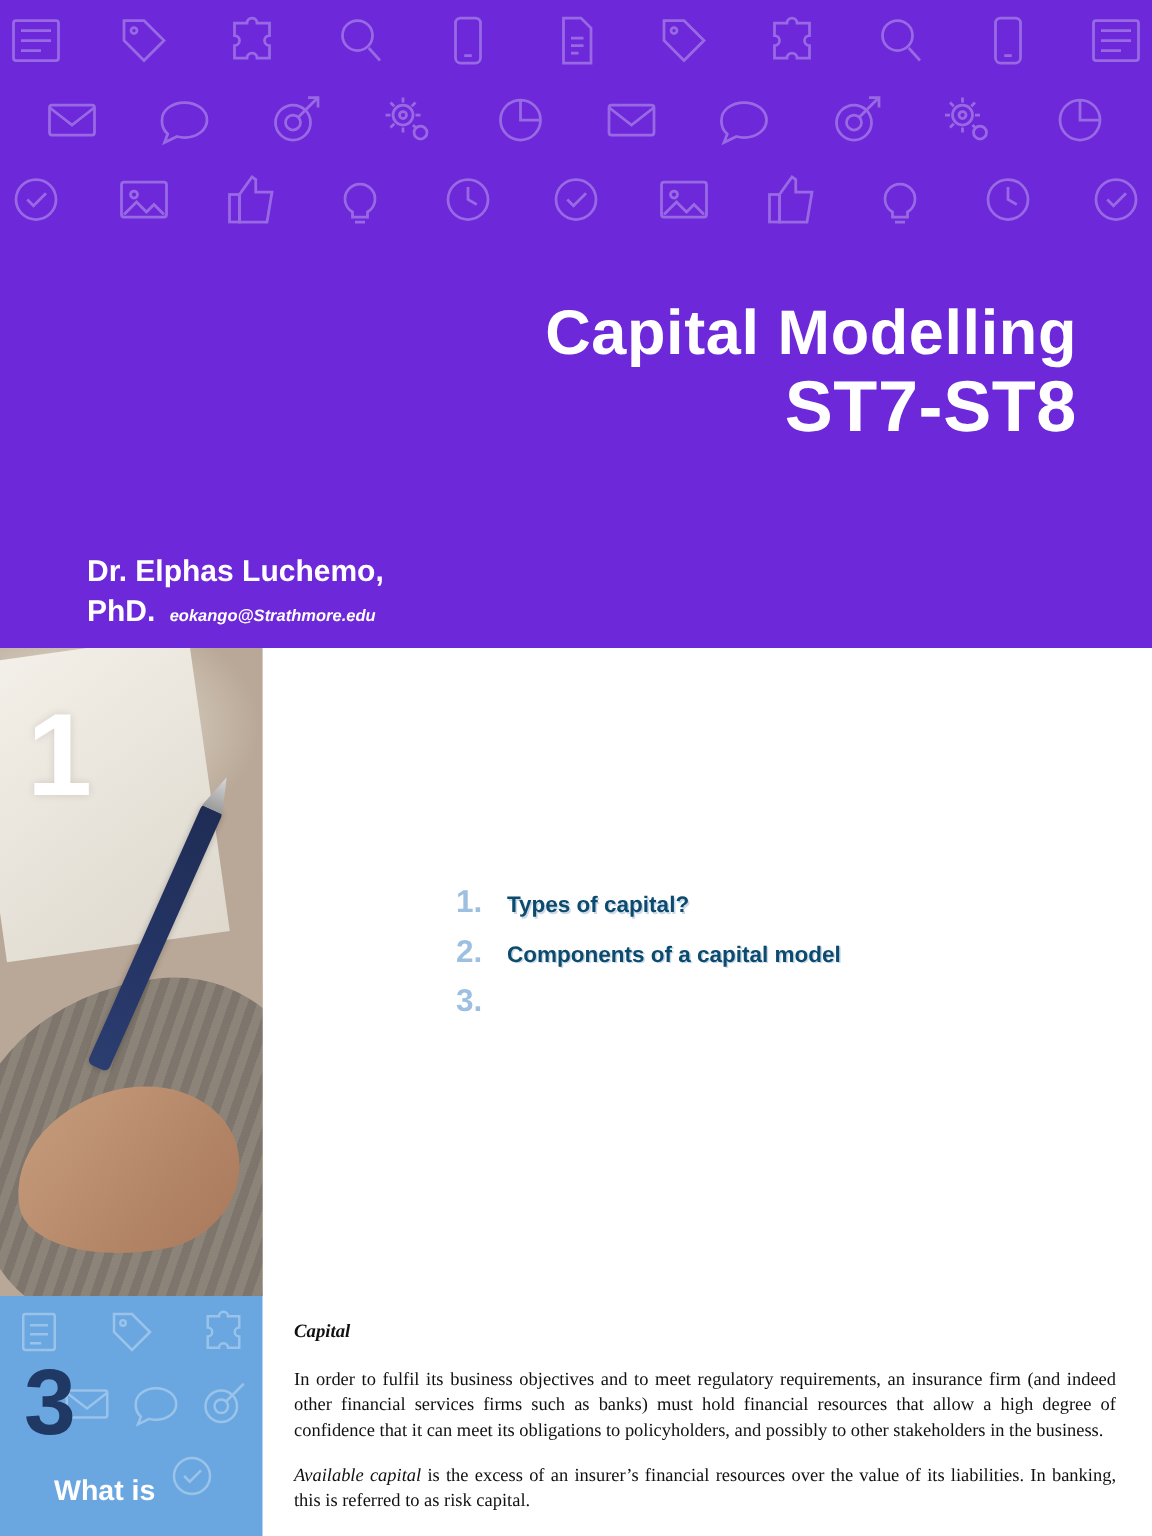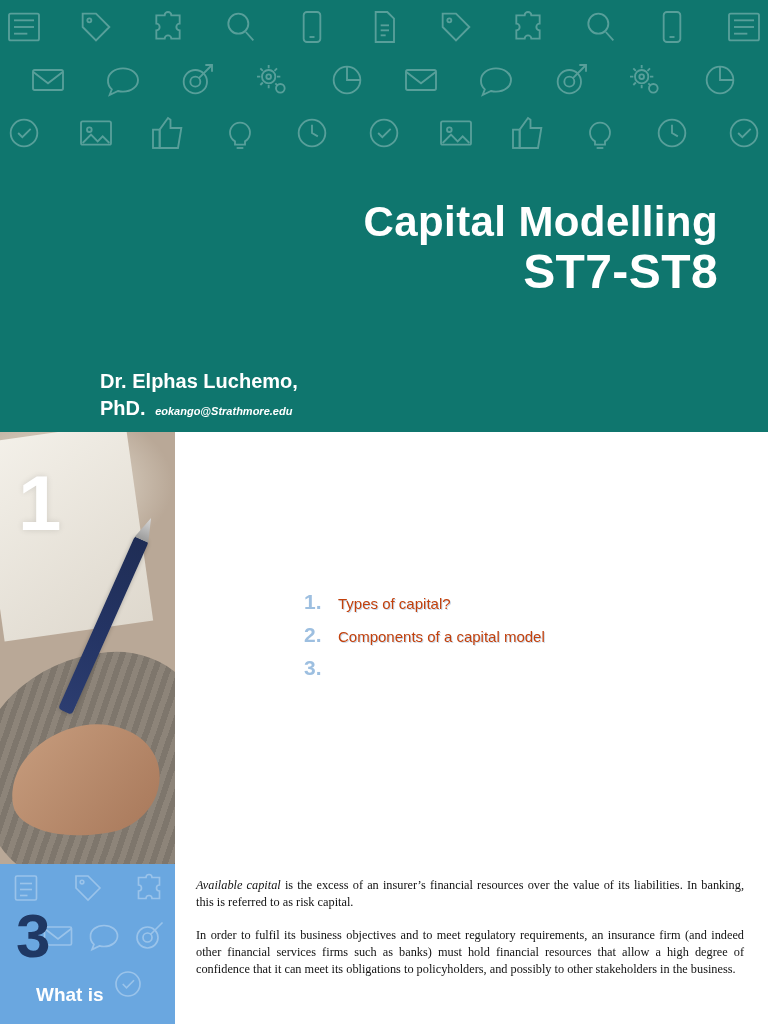--- a/index.html
+++ b/index.html
@@ -15,21 +15,21 @@
     width: 768px;
     height: 1024px;
     overflow: hidden;
   }
 
   
   .slide-title {
     position: absolute;
     left: 0; top: 0;
     width: 768px; height: 432px;
-    background: #0f766e;
+    background: #6d28d9;
     overflow: hidden;
   }
   .icon-band {
     position: absolute;
     left: 0; top: 0;
     width: 768px;
     height: 160px;
     opacity: .30;
     overflow: hidden;
   }
@@ -59,21 +59,20 @@
     font-size: 48px;
     font-weight: bold;
     letter-spacing: .4px;
     line-height: 1.12;
   }
   .author-block {
     position: absolute;
     left: 58px;
     top: 368px;
     color: #ffffff;
-    margin-left: 42px;
   }
   .author-name {
     font-size: 20px;
     font-weight: bold;
     line-height: 1.35;
     max-width: 290px;
   }
   .author-email {
     display: inline-block;
     font-size: 11px;
@@ -176,22 +175,22 @@
   }
   .ov-num {
     width: 34px;
     font-size: 21px;
     font-weight: bold;
     color: #9dbfe0;
     flex: none;
   }
   .ov-text {
     font-size: 15px;
-    font-weight: normal;
-    color: #c2410c;
+    font-weight: bold;
+    color: #0c4a6e;
     text-shadow: 1px 1px 0 rgba(160,185,215,.55);
   }
 
   
   .slide-capital {
     position: absolute;
     left: 0; top: 864px;
     width: 768px; height: 160px;
     background: #ffffff;
     overflow: hidden;
@@ -487,18 +486,19 @@
               <circle cx="12" cy="12" r="8"></circle>
               <path d="M8.5 12l2.5 2.5 5-5"></path>
             </svg>
         </div>
       </div>
       <div class="cap-number">3</div>
       <div class="cap-whatis">What is</div>
     </div>
 
     <div class="cap-body">
+      <div class="cap-heading">Capital</div>
+      <p class="cap-para">In order to fulfil its business objectives and to meet regulatory requirements, an insurance firm (and indeed other financial services firms such as banks) must hold financial resources that allow a high degree of confidence that it can meet its obligations to policyholders, and possibly to other stakeholders in the business.</p>
       <p class="cap-para second"><em>Available capital</em><span> is the excess of an insurer’s financial resources over the value of its liabilities.  In banking, this is referred to as risk capital.</span></p>
-      <p class="cap-para">In order to fulfil its business objectives and to meet regulatory requirements, an insurance firm (and indeed other financial services firms such as banks) must hold financial resources that allow a high degree of confidence that it can meet its obligations to policyholders, and possibly to other stakeholders in the business.</p>
     </div>
   </section>
 
 </div>
 
 </body></html>

